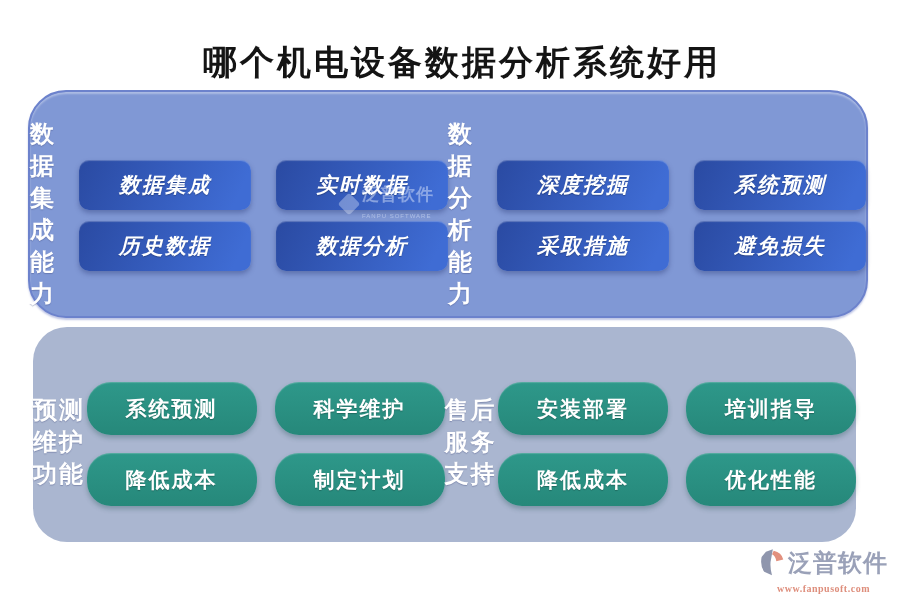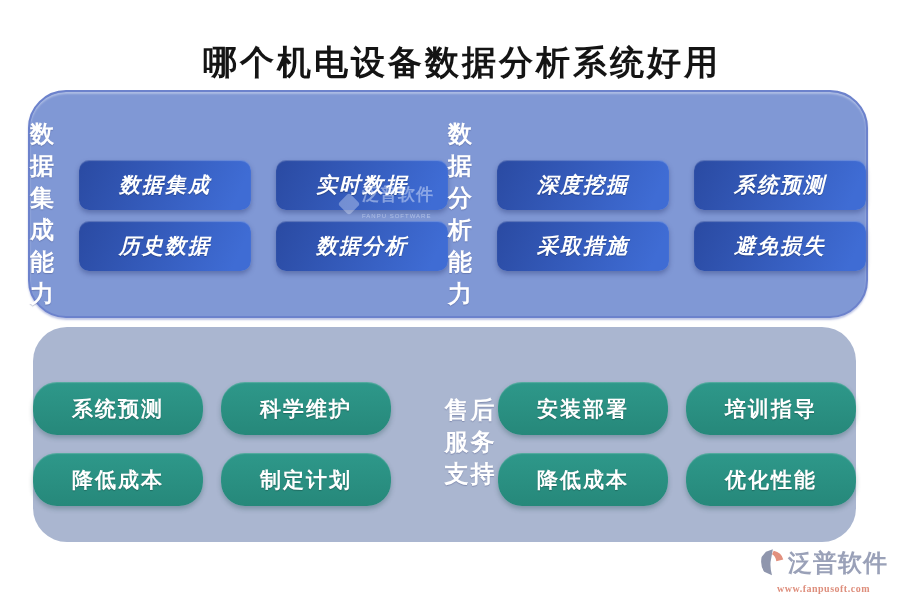--- a/index.html
+++ b/index.html
@@ -111,20 +111,21 @@
   <div class="watermark">
     <span class="wm-diamond"></span>
     <span>
       <span class="wm-text">泛普软件</span><br>
       <span class="wm-sub">FANPU SOFTWARE</span>
     </span>
   </div>
 
   <div class="panel panel-bottom">
     <div class="group">
+      <div class="group-header">预测维护功能</div>
       <div class="btn-grid">
         <div class="btn btn-teal">系统预测</div>
         <div class="btn btn-teal">科学维护</div>
         <div class="btn btn-teal">降低成本</div>
         <div class="btn btn-teal">制定计划</div>
       </div>
     </div>
     <div class="group">
       <div class="group-header">售后服务支持</div>
       <div class="btn-grid">

